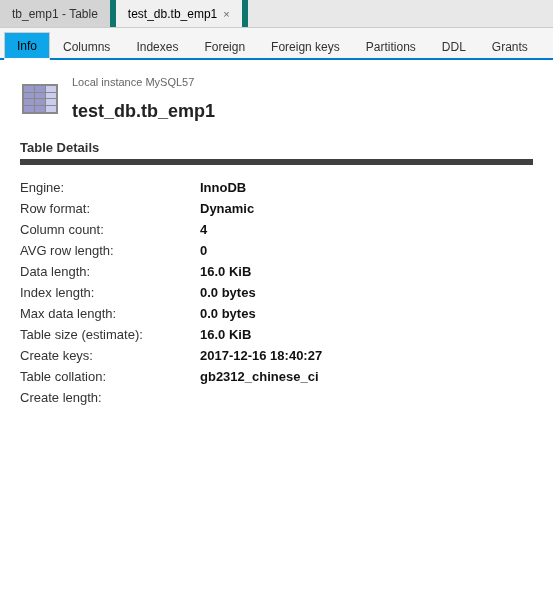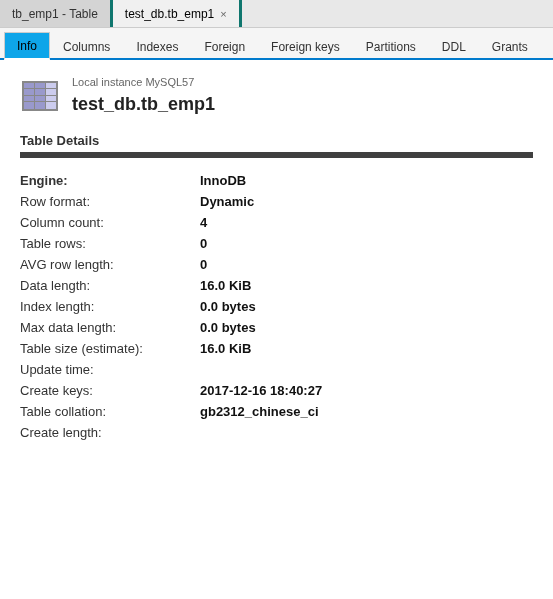--- a/index.html
+++ b/index.html
@@ -19,21 +19,21 @@
       display: flex;
       align-items: center;
       padding: 0;
       height: 28px;
     }
     .title-tab {
       padding: 5px 12px;
       font-size: 12px;
       color: #333;
       background: #d4d4d4;
-      border-right: 3px solid #0f766e;
+      border-right: 6px solid #0f766e;
       height: 100%;
       display: flex;
       align-items: center;
     }
     .title-tab.active {
       background: #f0f0f0;
       color: #000;
     }
     .title-tab-close {
       margin-left: 6px;
@@ -113,21 +113,21 @@
       flex: 1;
       border-right: 1px solid #888;
       background: #9999cc;
     }
     .icon-cell:last-child { border-right: none; background: #ccccee; }
 
     .table-header-text {}
     .instance-label {
       font-size: 11px;
       color: #666;
-      margin-bottom: 6px;
+      margin-bottom: 13px;
     }
     .table-name {
       font-size: 18px;
       font-weight: bold;
       color: #222;
     }
 
     
     .section-title {
       font-size: 13px;
@@ -212,58 +212,50 @@
       <div class="instance-label">Local instance MySQL57</div>
       <div class="table-name">test_db.tb_emp1</div>
     </div>
   </div>
 
   <div class="section-title">Table Details</div>
 
   <table class="details-table">
     <tbody id="details-tbody">
     <tr>
-          <td style="font-weight: bold;">Engine:</td>
+          <td style="font-weight: normal;">Engine:</td>
           <td>InnoDB</td>
         </tr>
         <tr>
           <td style="font-weight: normal;">Row format:</td>
           <td>Dynamic</td>
         </tr>
         <tr>
           <td style="font-weight: normal;">Column count:</td>
           <td>4</td>
         </tr>
         <tr>
-          <td style="font-weight: normal;">Table rows:</td>
-          <td>0</td>
-        </tr>
-        <tr>
           <td style="font-weight: normal;">AVG row length:</td>
           <td>0</td>
         </tr>
         <tr>
           <td style="font-weight: normal;">Data length:</td>
           <td>16.0 KiB</td>
         </tr>
         <tr>
           <td style="font-weight: normal;">Index length:</td>
           <td>0.0 bytes</td>
         </tr>
         <tr>
           <td style="font-weight: normal;">Max data length:</td>
           <td>0.0 bytes</td>
         </tr>
         <tr>
           <td style="font-weight: normal;">Table size (estimate):</td>
           <td>16.0 KiB</td>
-        </tr>
-        <tr>
-          <td style="font-weight: normal;">Update time:</td>
-          <td></td>
         </tr>
         <tr>
           <td style="font-weight: normal;">Create keys:</td>
           <td>2017-12-16 18:40:27</td>
         </tr>
         <tr>
           <td style="font-weight: normal;">Table collation:</td>
           <td>gb2312_chinese_ci</td>
         </tr>
         <tr>

